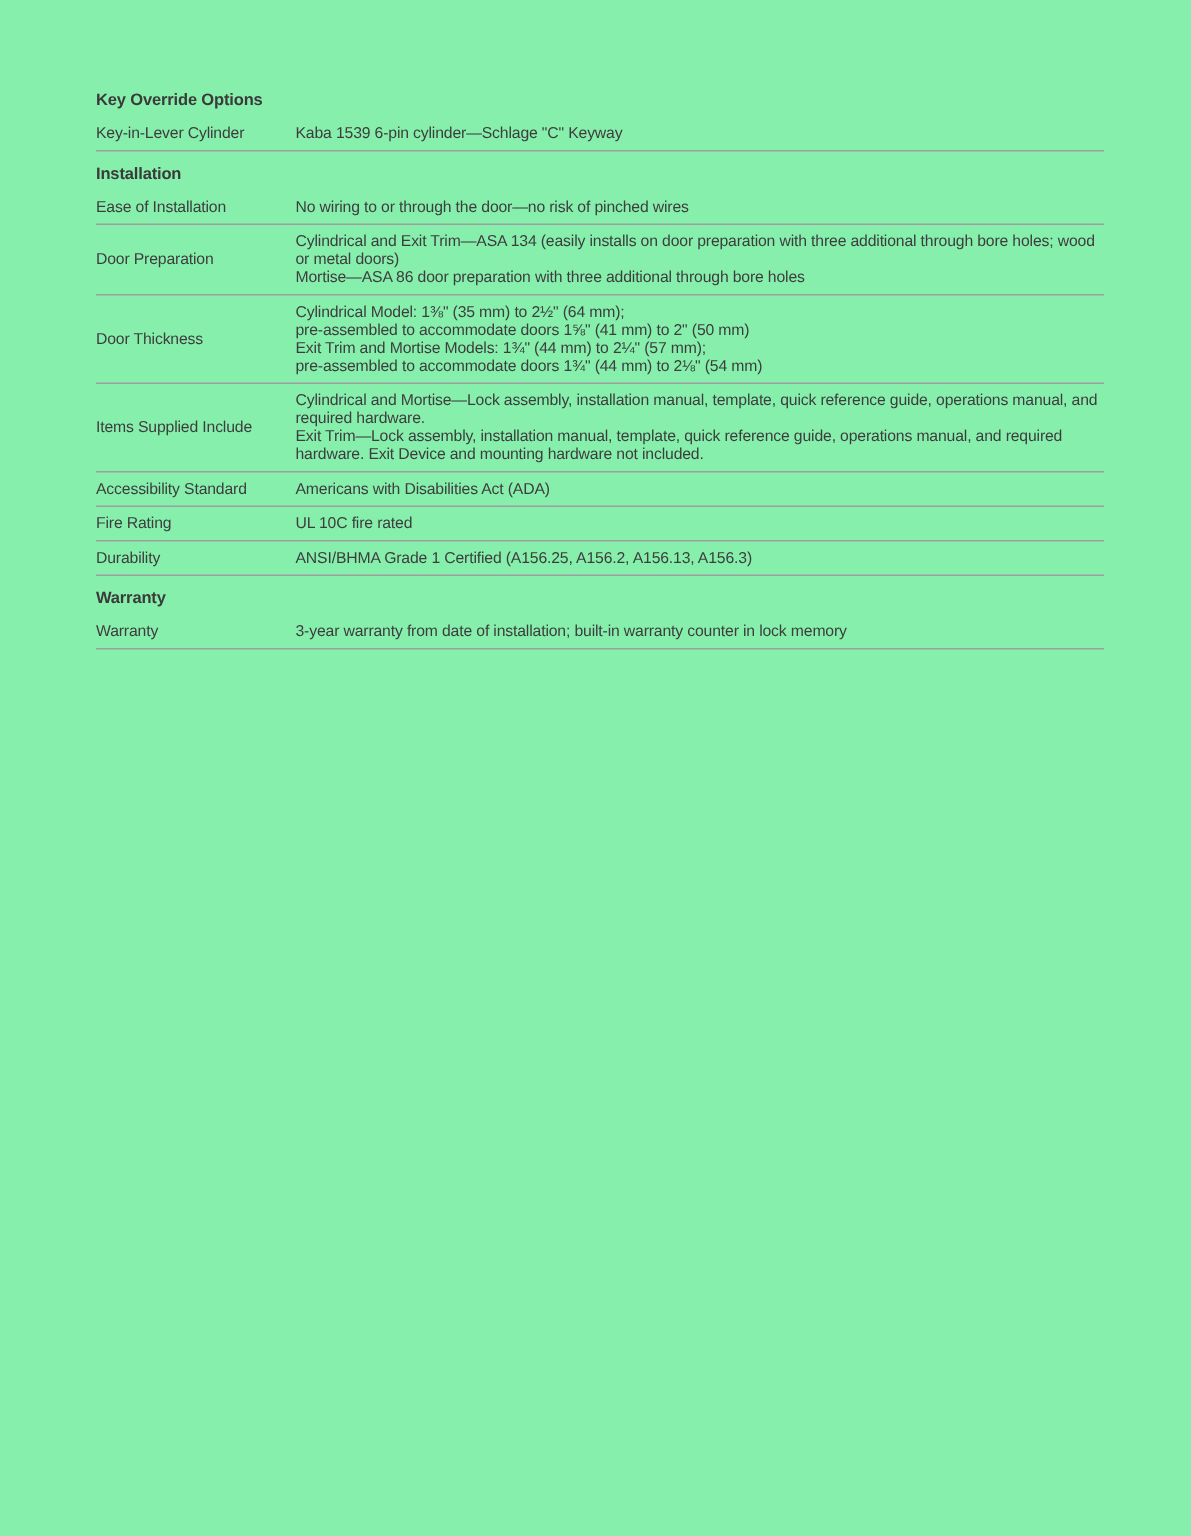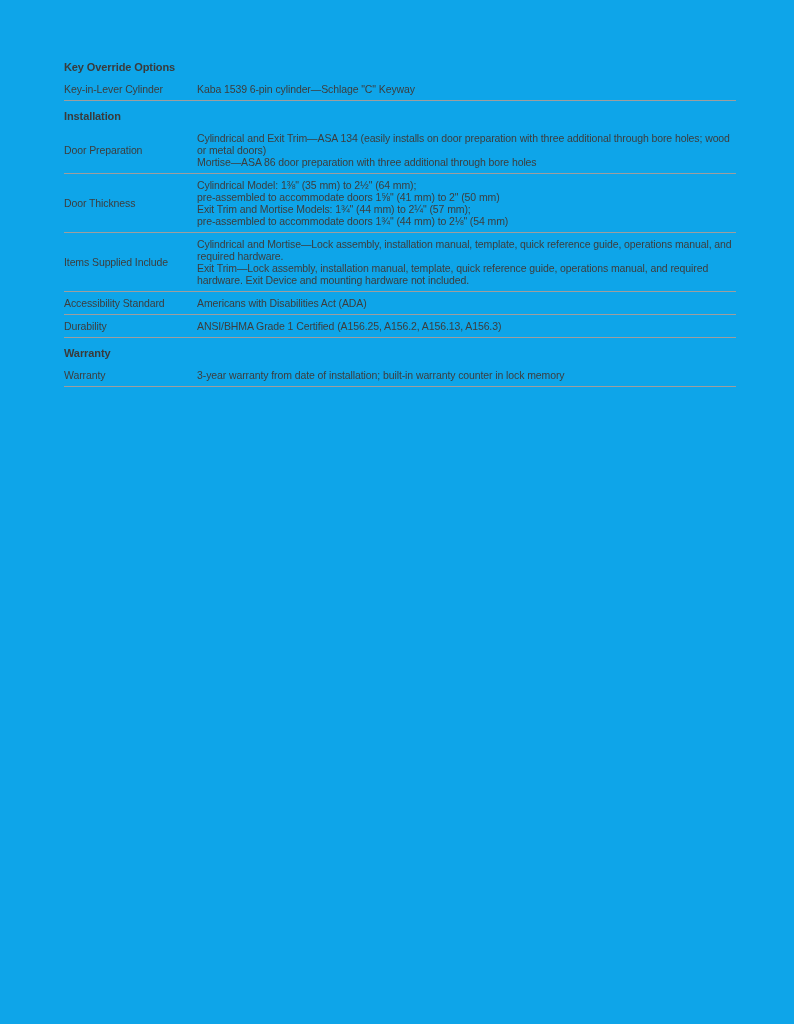--- a/index.html
+++ b/index.html
@@ -10,21 +10,21 @@
   body {
     width: 794px;
     height: 1024px;
     font-family: "Liberation Sans", sans-serif;
     color: #3d3d3d;
   }
   .page {
     position: relative;
     width: 794px;
     height: 1024px;
-    background: #0ea5e9;
+    background: #86efac;
     overflow: hidden;
   }
   .content {
     position: absolute;
     left: 64px;
     top: 52px;
     width: 672px;
   }
   .section-title {
     font-size: 11px;
@@ -70,20 +70,24 @@
     <div class="cell cell-label">Key-in-Lever Cylinder</div>
     <div class="cell cell-value">Kaba 1539 6-pin cylinder—Schlage "C" Keyway</div>
   </div>
 
 </div>
   </div>
 
   <div class="spec-section">
     <div class="section-title">Installation</div>
     <div class="section-rows">
+  <div class="spec-row">
+    <div class="cell cell-label">Ease of Installation</div>
+    <div class="cell cell-value">No wiring to or through the door—no risk of pinched wires</div>
+  </div>
 
   <div class="spec-row">
     <div class="cell cell-label">Door Preparation</div>
     <div class="cell cell-value">Cylindrical and Exit Trim—ASA 134 (easily installs on door preparation with three additional through bore holes; wood or metal doors)
 Mortise—ASA 86 door preparation with three additional through bore holes</div>
   </div>
 
   <div class="spec-row">
     <div class="cell cell-label">Door Thickness</div>
     <div class="cell cell-value">Cylindrical Model: 1⅜" (35 mm) to 2½" (64 mm);
@@ -97,20 +101,24 @@
     <div class="cell cell-value">Cylindrical and Mortise—Lock assembly, installation manual, template, quick reference guide, operations manual, and required hardware.
 Exit Trim—Lock assembly, installation manual, template, quick reference guide, operations manual, and required hardware. Exit Device and mounting hardware not included.</div>
   </div>
 
 
   <div class="spec-row">
     <div class="cell cell-label">Accessibility Standard</div>
     <div class="cell cell-value">Americans with Disabilities Act (ADA)</div>
   </div>
 
+  <div class="spec-row">
+    <div class="cell cell-label">Fire Rating</div>
+    <div class="cell cell-value">UL 10C fire rated</div>
+  </div>
 
   <div class="spec-row">
     <div class="cell cell-label">Durability</div>
     <div class="cell cell-value">ANSI/BHMA Grade 1 Certified (A156.25, A156.2, A156.13, A156.3)</div>
   </div>
 
 </div>
   </div>
 
   <div class="spec-section">

